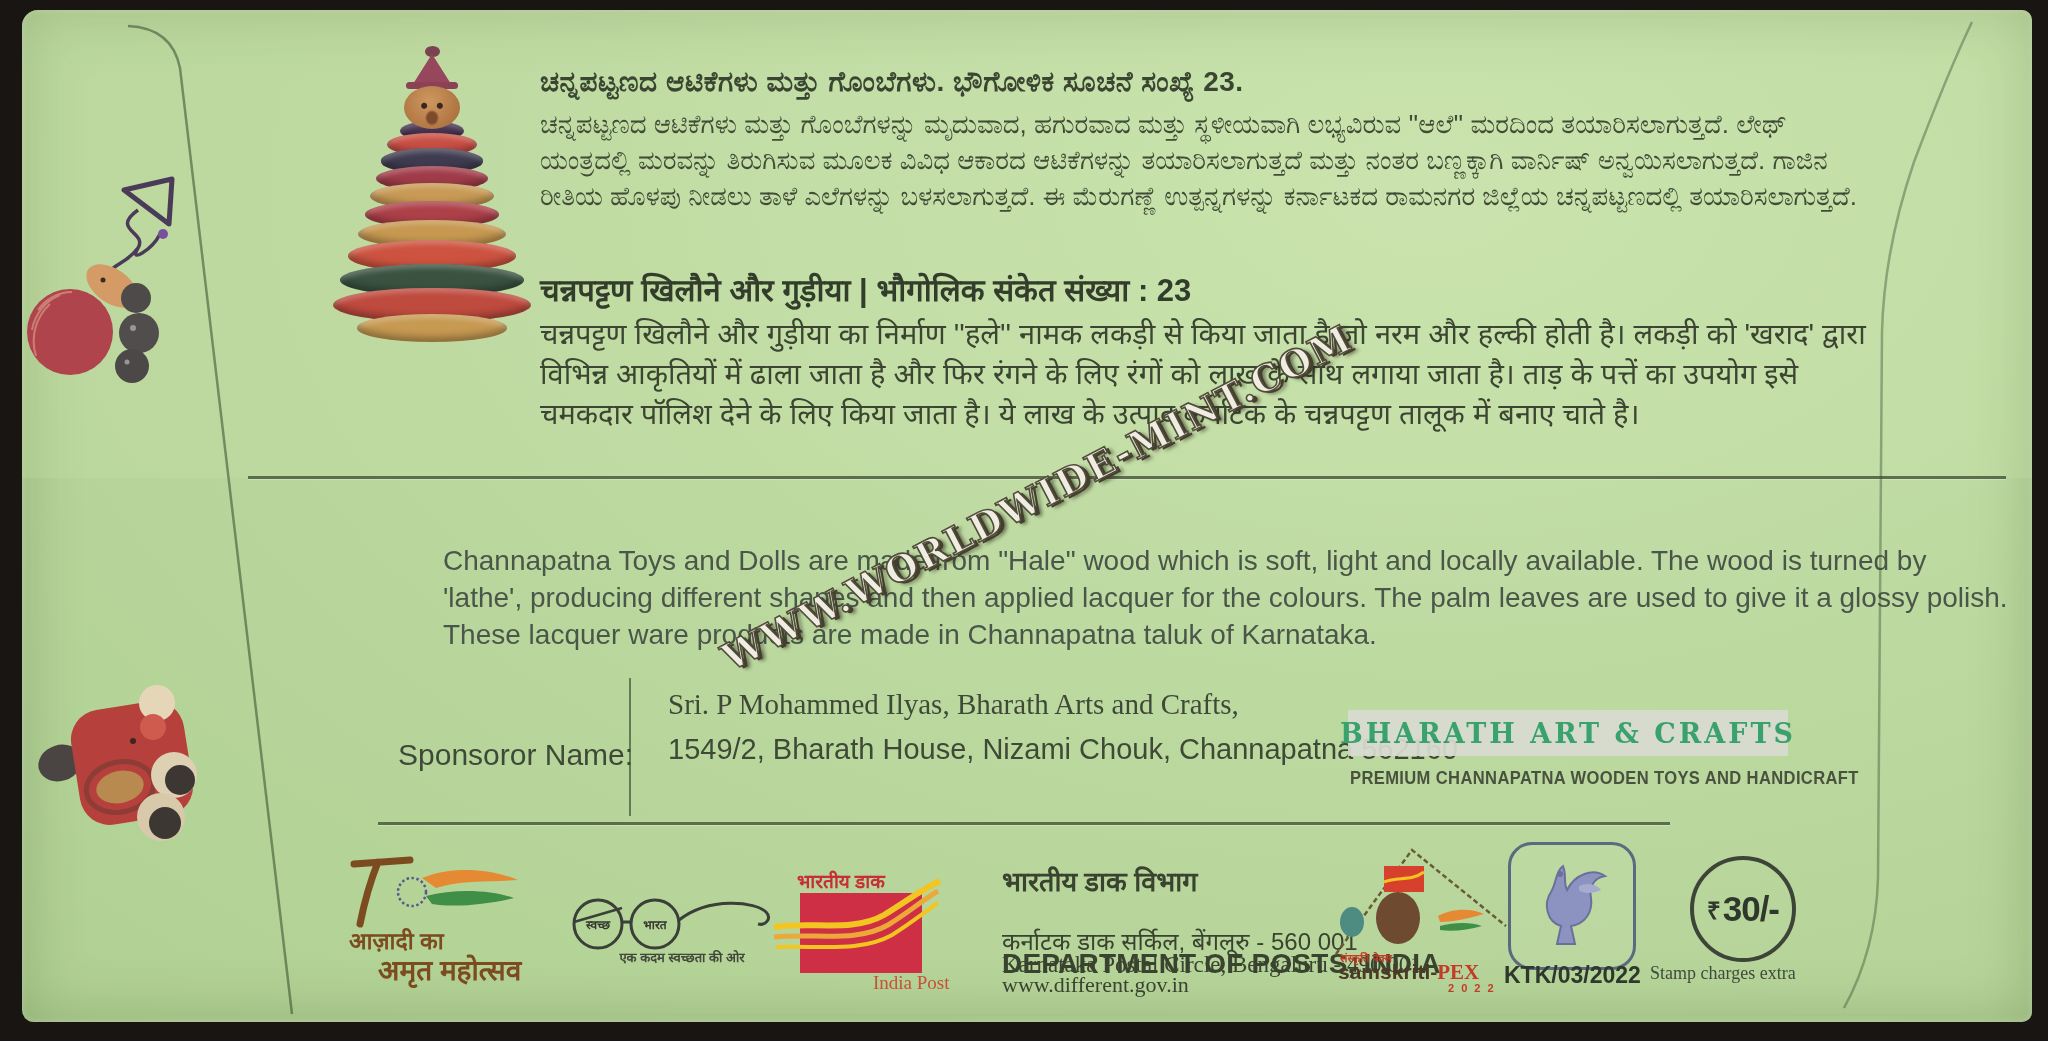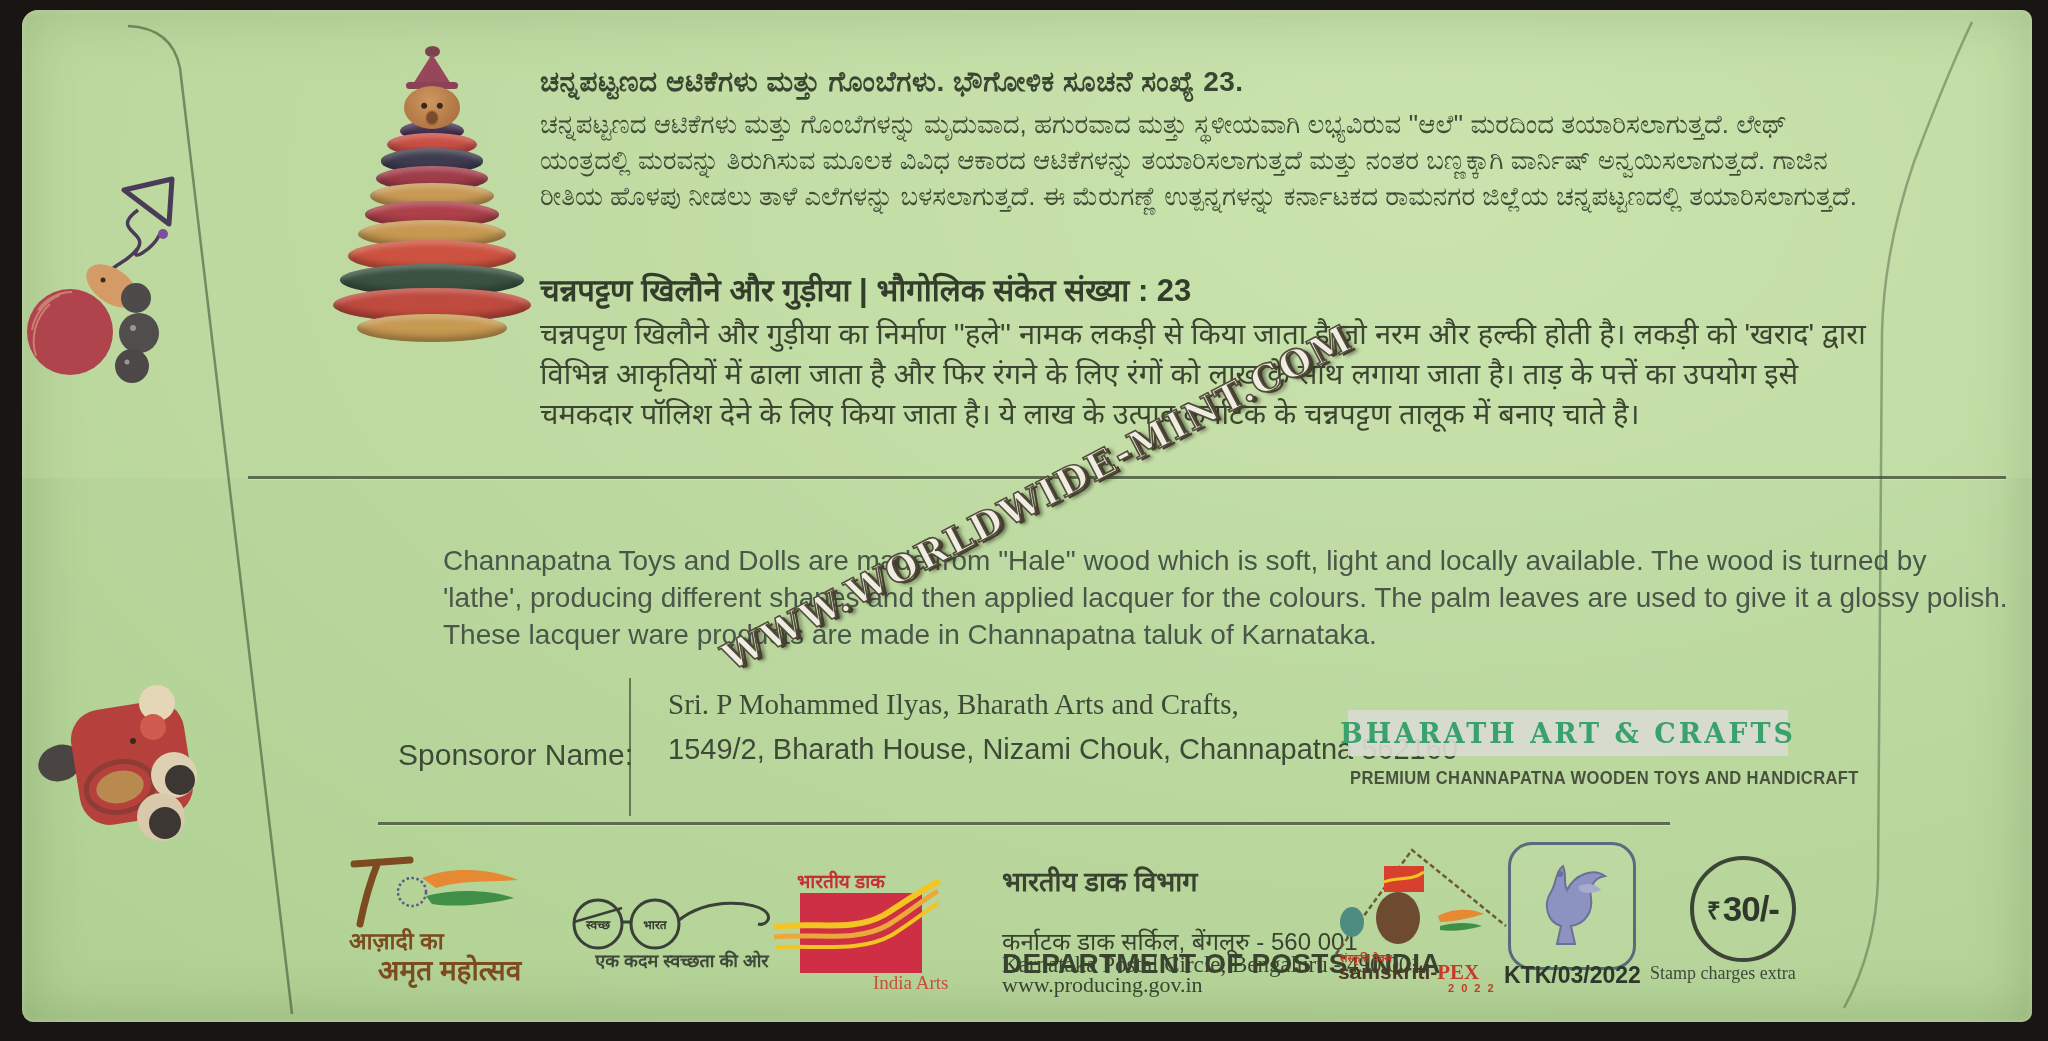--- a/index.html
+++ b/index.html
@@ -49,21 +49,21 @@
     background:radial-gradient(circle at 36% 46%, #38291d 2.5px, rgba(0,0,0,0) 3.5px),
                radial-gradient(circle at 64% 46%, #38291d 2.5px, rgba(0,0,0,0) 3.5px),
                radial-gradient(ellipse at 50% 74%, #7c4a2c 12%, rgba(0,0,0,0) 18%),
                radial-gradient(circle at 45% 35%, #cf975f, #a26838);}
   .ring{border-radius:50%;margin-top:-8px;
     box-shadow:inset 0 -5px 7px rgba(0,0,0,.3), inset 0 4px 5px rgba(255,255,255,.25);}
 
   
   .azadi-l1{left:349px;top:924px;font-size:23px;font-weight:bold;color:#7c4b20;}
   .azadi-l2{left:378px;top:950px;font-size:28px;font-weight:bold;color:#7c4b20;}
-  .swachh-tag{left:572px;top:948px;width:220px;text-align:center;font-size:18px;font-weight:bold;color:#41483b;}
+  .swachh-tag{left:572px;top:948px;width:220px;text-align:center;font-size:13px;font-weight:bold;color:#41483b;}
   .ip-hindi{left:797px;top:868px;font-size:19px;font-weight:bold;color:#c62f38;}
   .ip-box{left:800px;top:893px;width:122px;height:80px;background:#ce2f44;overflow:visible;}
   .ip-name{left:873px;top:972px;font-size:19px;color:#c8503a;font-family:"Liberation Serif",serif;}
   .dept{color:#39432f;}
   .dept-1{left:1002px;top:862px;font-size:27px;font-weight:bold;}
   .dept-2{left:1002px;top:948px;font-size:28px;font-weight:bold;letter-spacing:.2px;}
   .dept-3{left:1002px;top:924px;font-size:24px;}
   .dept-4{left:1002px;top:952px;font-size:23px;font-family:"Liberation Serif",serif;}
   .dept-5{left:1002px;top:972px;font-size:22px;font-family:"Liberation Serif",serif;}
   .sams-deva{left:1340px;top:950px;font-size:11px;font-weight:bold;color:#c43b28;}
@@ -180,27 +180,27 @@
   <div class="abs swachh-tag">एक कदम स्वच्छता की ओर</div>
 
   <div class="abs ip-hindi">भारतीय डाक</div>
   <div class="abs ip-box">
     <svg width="170" height="120" viewBox="0 0 170 120" style="position:absolute;left:-28px;top:-18px">
       <path d="M2,52 C40,46 80,58 112,40 C132,28 150,14 168,6" fill="none" stroke="#f2c522" stroke-width="6"></path>
       <path d="M2,62 C44,58 84,68 116,50 C136,38 152,24 166,16" fill="none" stroke="#eda83a" stroke-width="5"></path>
       <path d="M4,72 C46,70 88,78 120,60 C138,49 154,36 166,28" fill="none" stroke="#f2c522" stroke-width="4"></path>
     </svg>
   </div>
-  <div class="abs ip-name">India Arts</div>
+  <div class="abs ip-name">India Post</div>
 
   <div class="abs dept dept-1">भारतीय डाक विभाग</div>
   <div class="abs dept dept-2">DEPARTMENT OF POSTS, INDIA</div>
   <div class="abs dept dept-3">कर्नाटक डाक सर्किल, बेंगलूरु - 560 001</div>
   <div class="abs dept dept-4">Karnataka Postal Circle, Bengaluru - 490 001</div>
-  <div class="abs dept dept-5">www.producing.gov.in</div>
+  <div class="abs dept dept-5">www.different.gov.in</div>
 
   <svg class="abs" style="left:1326px;top:842px" width="190" height="120" viewBox="0 0 190 120">
     <path d="M10,112 L86,8 L180,84" fill="none" stroke="#6b5a3a" stroke-width="2.5" stroke-dasharray="5 3"></path>
     <rect x="58" y="24" width="40" height="26" fill="#d8402e"></rect>
     <path d="M58,40 C72,34 84,40 98,30" stroke="#f2c522" stroke-width="3" fill="none"></path>
     <ellipse cx="26" cy="80" rx="12" ry="15" fill="#4e8b80"></ellipse>
     <ellipse cx="72" cy="76" rx="22" ry="26" fill="#6e4a30"></ellipse>
     <path d="M112,74 C126,66 146,66 158,72 C144,76 128,80 114,80 Z" fill="#e58a33"></path>
     <path d="M114,84 C128,80 146,80 156,84 C142,88 126,90 114,88 Z" fill="#3f8f46"></path>
   </svg>

